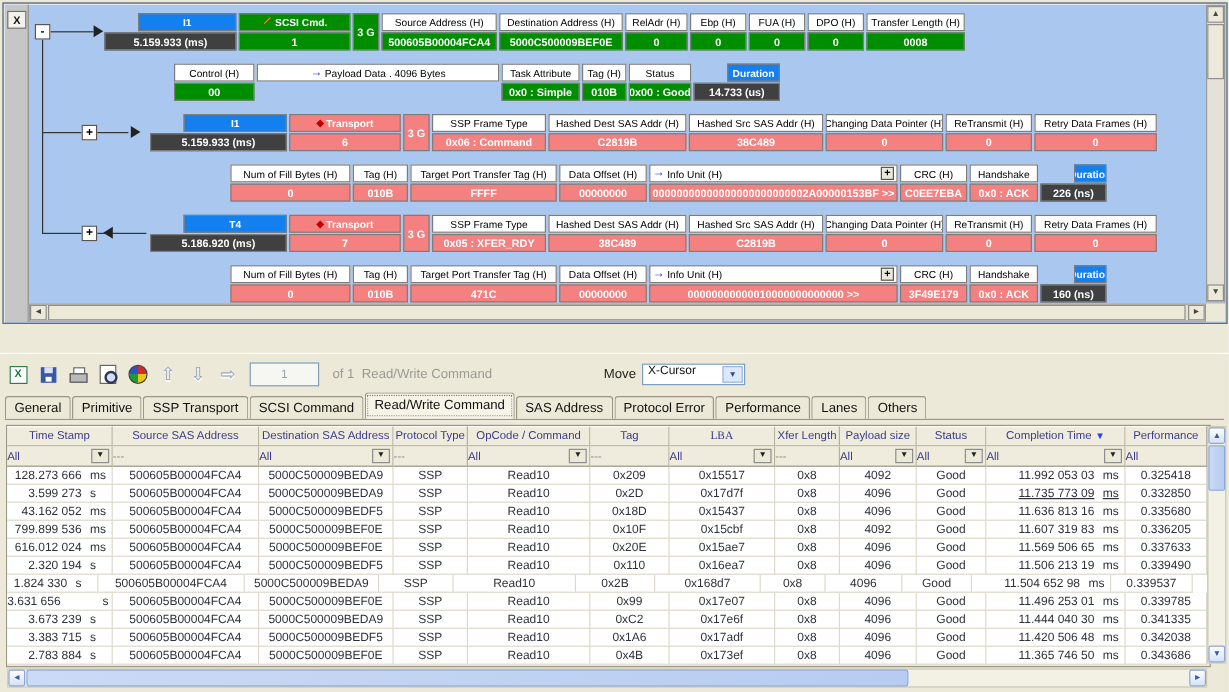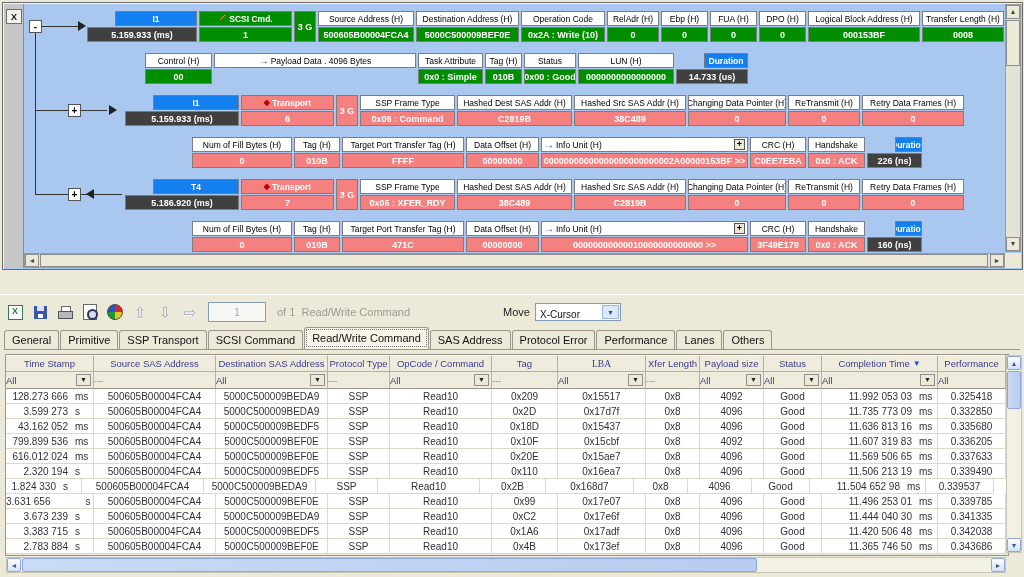--- a/index.html
+++ b/index.html
@@ -62,21 +62,21 @@
   .ic-print::after{content:"";position:absolute;left:0;top:5px;width:13px;height:6px;background:#B9B9B9;border:1px solid #555;}
   .ic-prev{width:12px;height:14px;background:#fff;border:1px solid #666;position:relative;}
   .ic-prev::after{content:"";position:absolute;right:-2px;bottom:-1px;width:7px;height:7px;border:2px solid #335;border-radius:50%;background:#cfe0f5;}
   .ic-colors{width:14px;height:14px;border-radius:50%;border:1px solid #444;
     background:conic-gradient(#D42C2C 0 25%,#E8C713 25% 50%,#1D9A34 50% 75%,#2A52C9 75% 100%);}
   .ic-arr{font-size:15px;line-height:15px;color:#9AA6BE;text-shadow:0 1px 0 #fff;}
   .nav-input{width:52px;height:16px;border:1px solid #7F9DB9;background:#F6F6F2;color:#9AA6B4;font-size:10px;text-align:center;margin-left:4px;}
   .nav-caption{color:#9a9a96;font-size:11px;margin-left:8px;white-space:pre;}
   .move-wrap{display:flex;align-items:center;gap:5px;margin-left:90px;}
   .move-label{font-size:11px;color:#222;}
-  .select{width:86px;height:18px;border:1px solid #7F9DB9;background:#fff;display:flex;align-items:flex-end;font-size:10px;color:#111;padding-left:4px;box-sizing:border-box;position:relative;}
+  .select{width:86px;height:18px;border:1px solid #7F9DB9;background:#fff;display:flex;align-items:flex-start;font-size:10px;color:#111;padding-left:4px;box-sizing:border-box;position:relative;}
   .select .dd{position:absolute;right:1px;top:1px;bottom:1px;width:15px;background:#DCE9FA;border:1px solid #9AB5E4;
     font-size:7px;color:#30508C;display:flex;align-items:center;justify-content:center;}
 
   .tabs{position:absolute;left:4px;top:33px;right:4px;height:21px;display:flex;align-items:flex-end;border-bottom:1px solid #9a9789;}
   .tab{height:18px;line-height:18px;padding:0 7px;font-size:11px;color:#111;background:#ECE9D8;
     border:1px solid #9a9789;border-bottom:none;border-radius:3px 3px 0 0;margin-right:1px;white-space:nowrap;}
   .tab.active{height:21px;line-height:21px;background:#F7F4E7;outline:1px dotted #777;outline-offset:-3px;position:relative;}
 
   .grid{position:absolute;left:6px;top:60px;width:1000px;}
   .g-head,.g-filter,.g-row{display:flex;}
@@ -155,28 +155,20 @@
             </div>
           </div>
           <div class="fblock" style="width: 103px;">
             <div class="fhead">
               <span>Destination Address (H)</span>
             </div>
             <div class="fval c-green">
               <span>5000C500009BEF0E</span>
             </div>
           </div>
-          <div class="fblock" style="width: 84px;">
-            <div class="fhead">
-              <span>Operation Code</span>
-            </div>
-            <div class="fval c-green">
-              <span>0x2A : Write (10)</span>
-            </div>
-          </div>
           <div class="fblock" style="width: 52px;">
             <div class="fhead">
               <span>RelAdr (H)</span>
             </div>
             <div class="fval c-green">
               <span>0</span>
             </div>
           </div>
           <div class="fblock" style="width: 47px;">
             <div class="fhead">
@@ -193,28 +185,20 @@
             <div class="fval c-green">
               <span>0</span>
             </div>
           </div>
           <div class="fblock" style="width: 47px;">
             <div class="fhead">
               <span>DPO (H)</span>
             </div>
             <div class="fval c-green">
               <span>0</span>
-            </div>
-          </div>
-          <div class="fblock" style="width: 112px;">
-            <div class="fhead">
-              <span>Logical Block Address (H)</span>
-            </div>
-            <div class="fval c-green">
-              <span>000153BF</span>
             </div>
           </div>
           <div class="fblock" style="width: 82px;">
             <div class="fhead">
               <span>Transfer Length (H)</span>
             </div>
             <div class="fval c-green">
               <span>0008</span>
             </div>
           </div>
@@ -249,28 +233,20 @@
             <div class="fval c-green">
               <span>010B</span>
             </div>
           </div>
           <div class="fblock" style="width: 52px;">
             <div class="fhead">
               <span>Status</span>
             </div>
             <div class="fval c-green">
               <span>0x00 : Good</span>
-            </div>
-          </div>
-          <div class="fblock" style="width: 96px;">
-            <div class="fhead">
-              <span>LUN (H)</span>
-            </div>
-            <div class="fval c-green">
-              <span>0000000000000000</span>
             </div>
           </div>
           <div class="fblock" style="width: 72px;">
             <div class="fhead hc-blue">
               <span>Duration</span>
             </div>
             <div class="fval c-blue">
               <span>14.733 (us)</span>
             </div>
           </div>
@@ -727,21 +703,21 @@
           </div>
           <div class="gc" style="width: 122px;">500605B00004FCA4</div>
           <div class="gc" style="width: 112px;">5000C500009BEDA9</div>
           <div class="gc" style="width: 62px;">SSP</div>
           <div class="gc" style="width: 102px;">Read10</div>
           <div class="gc" style="width: 66px;">0x2D</div>
           <div class="gc" style="width: 88px;">0x17d7f</div>
           <div class="gc" style="width: 54px;">0x8</div>
           <div class="gc" style="width: 64px;">4096</div>
           <div class="gc" style="width: 58px;">Good</div>
-          <div class="gc" style="width: 116px;">
+          <div class="gc" style="width: 116px; text-decoration: underline;">
             <span class="num">11.735 773 09</span>
             <span class="unit">ms</span>
           </div>
           <div class="gc" style="width: 68px;">0.332850</div>
         </div>
         <div class="g-row">
           <div class="gc" style="width: 88px;">
             <span class="num">43.162 052</span>
             <span class="unit">ms</span>
           </div>

